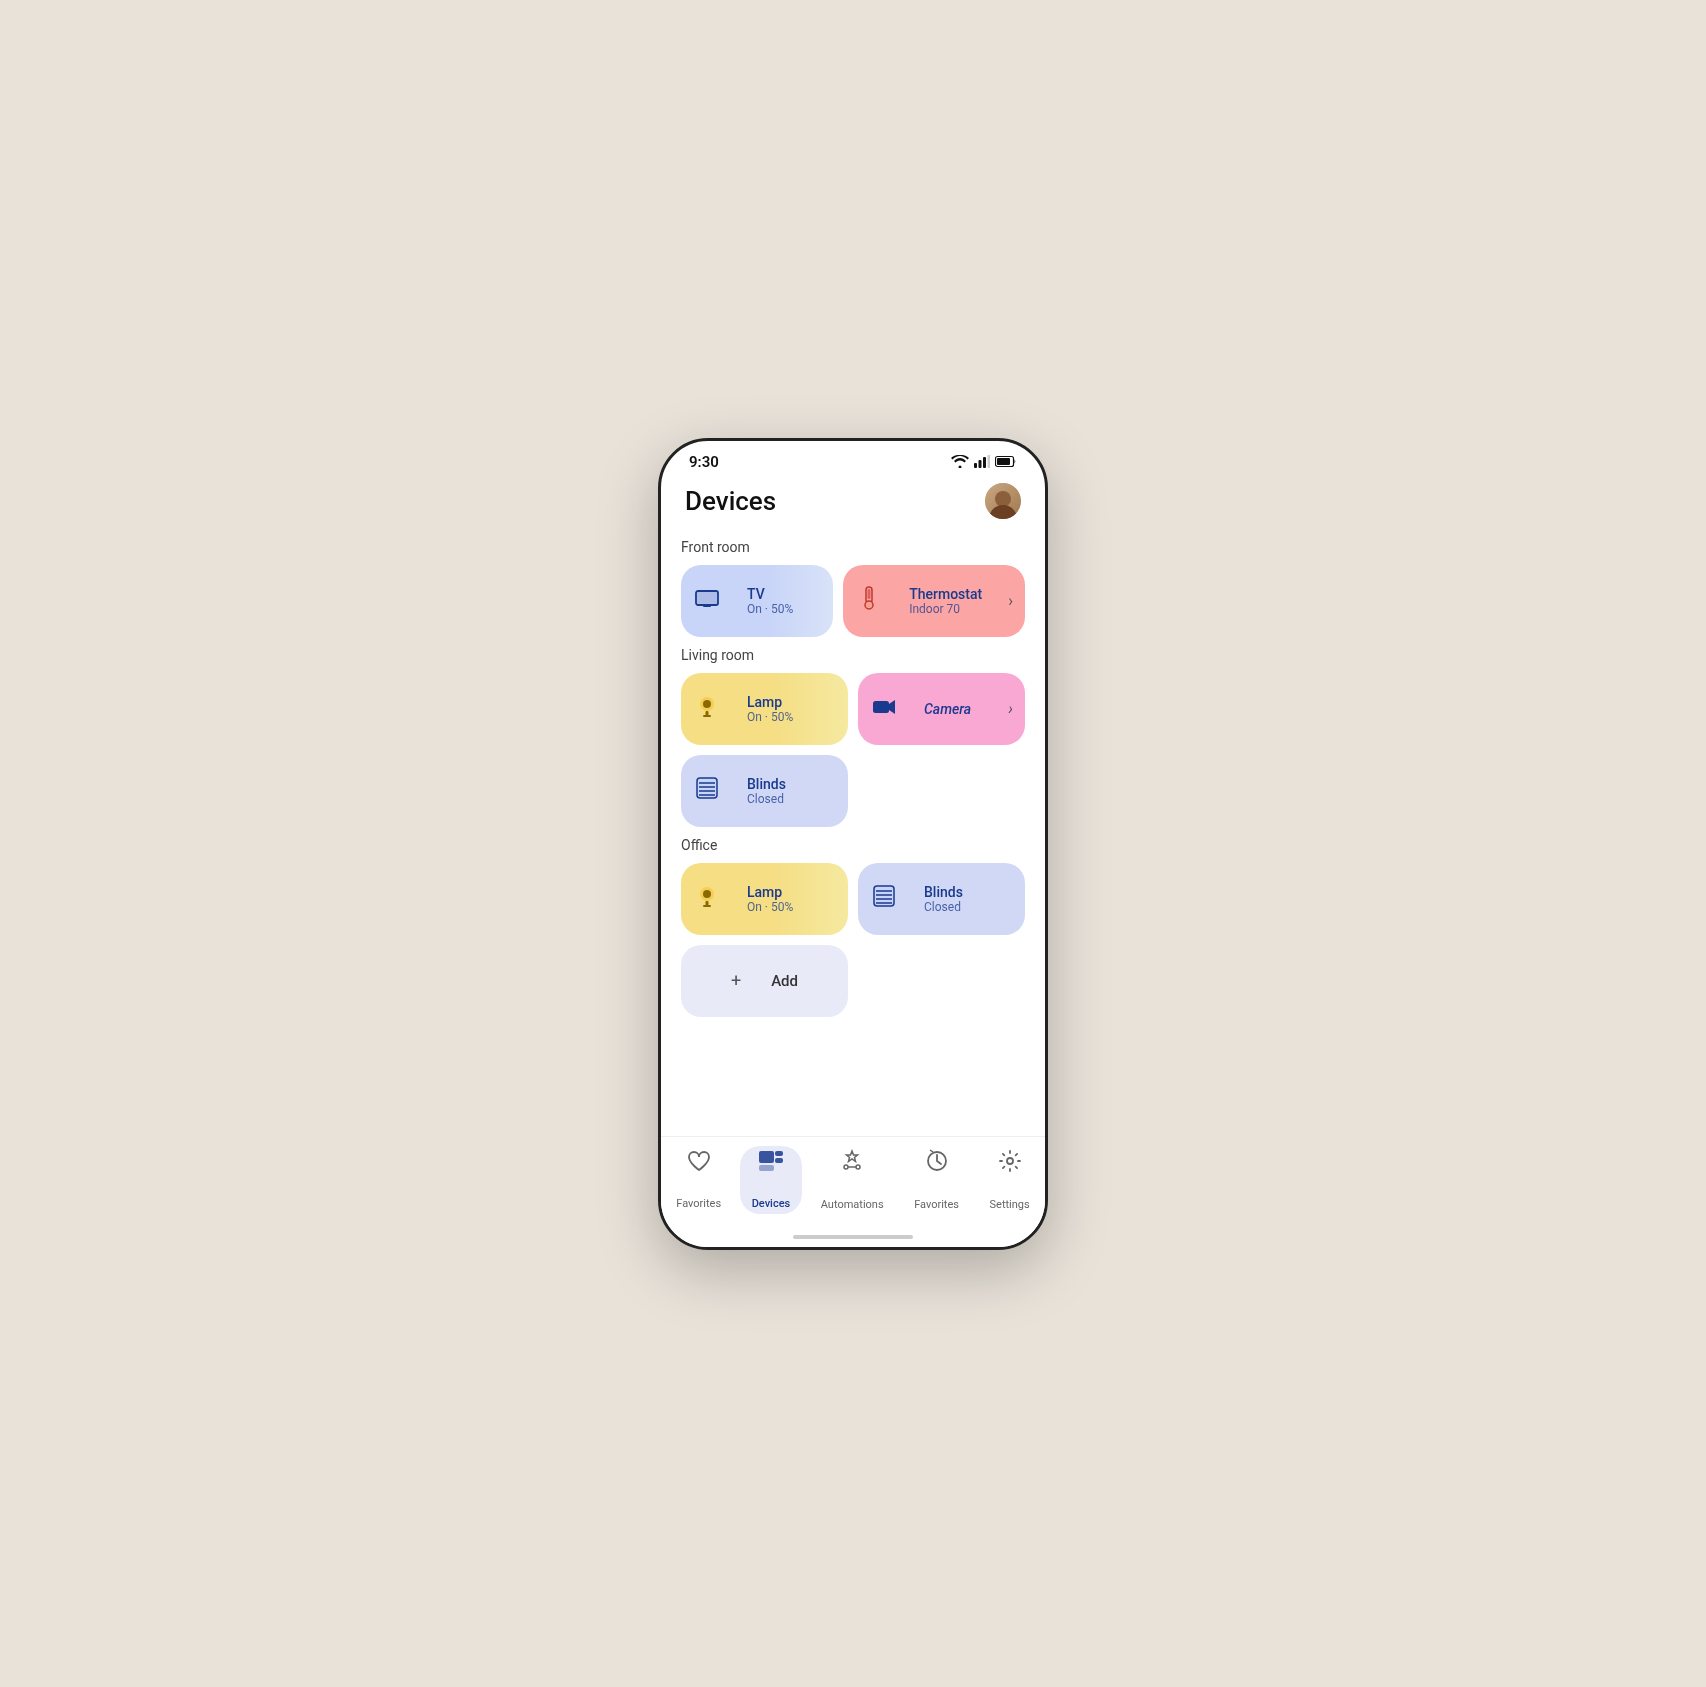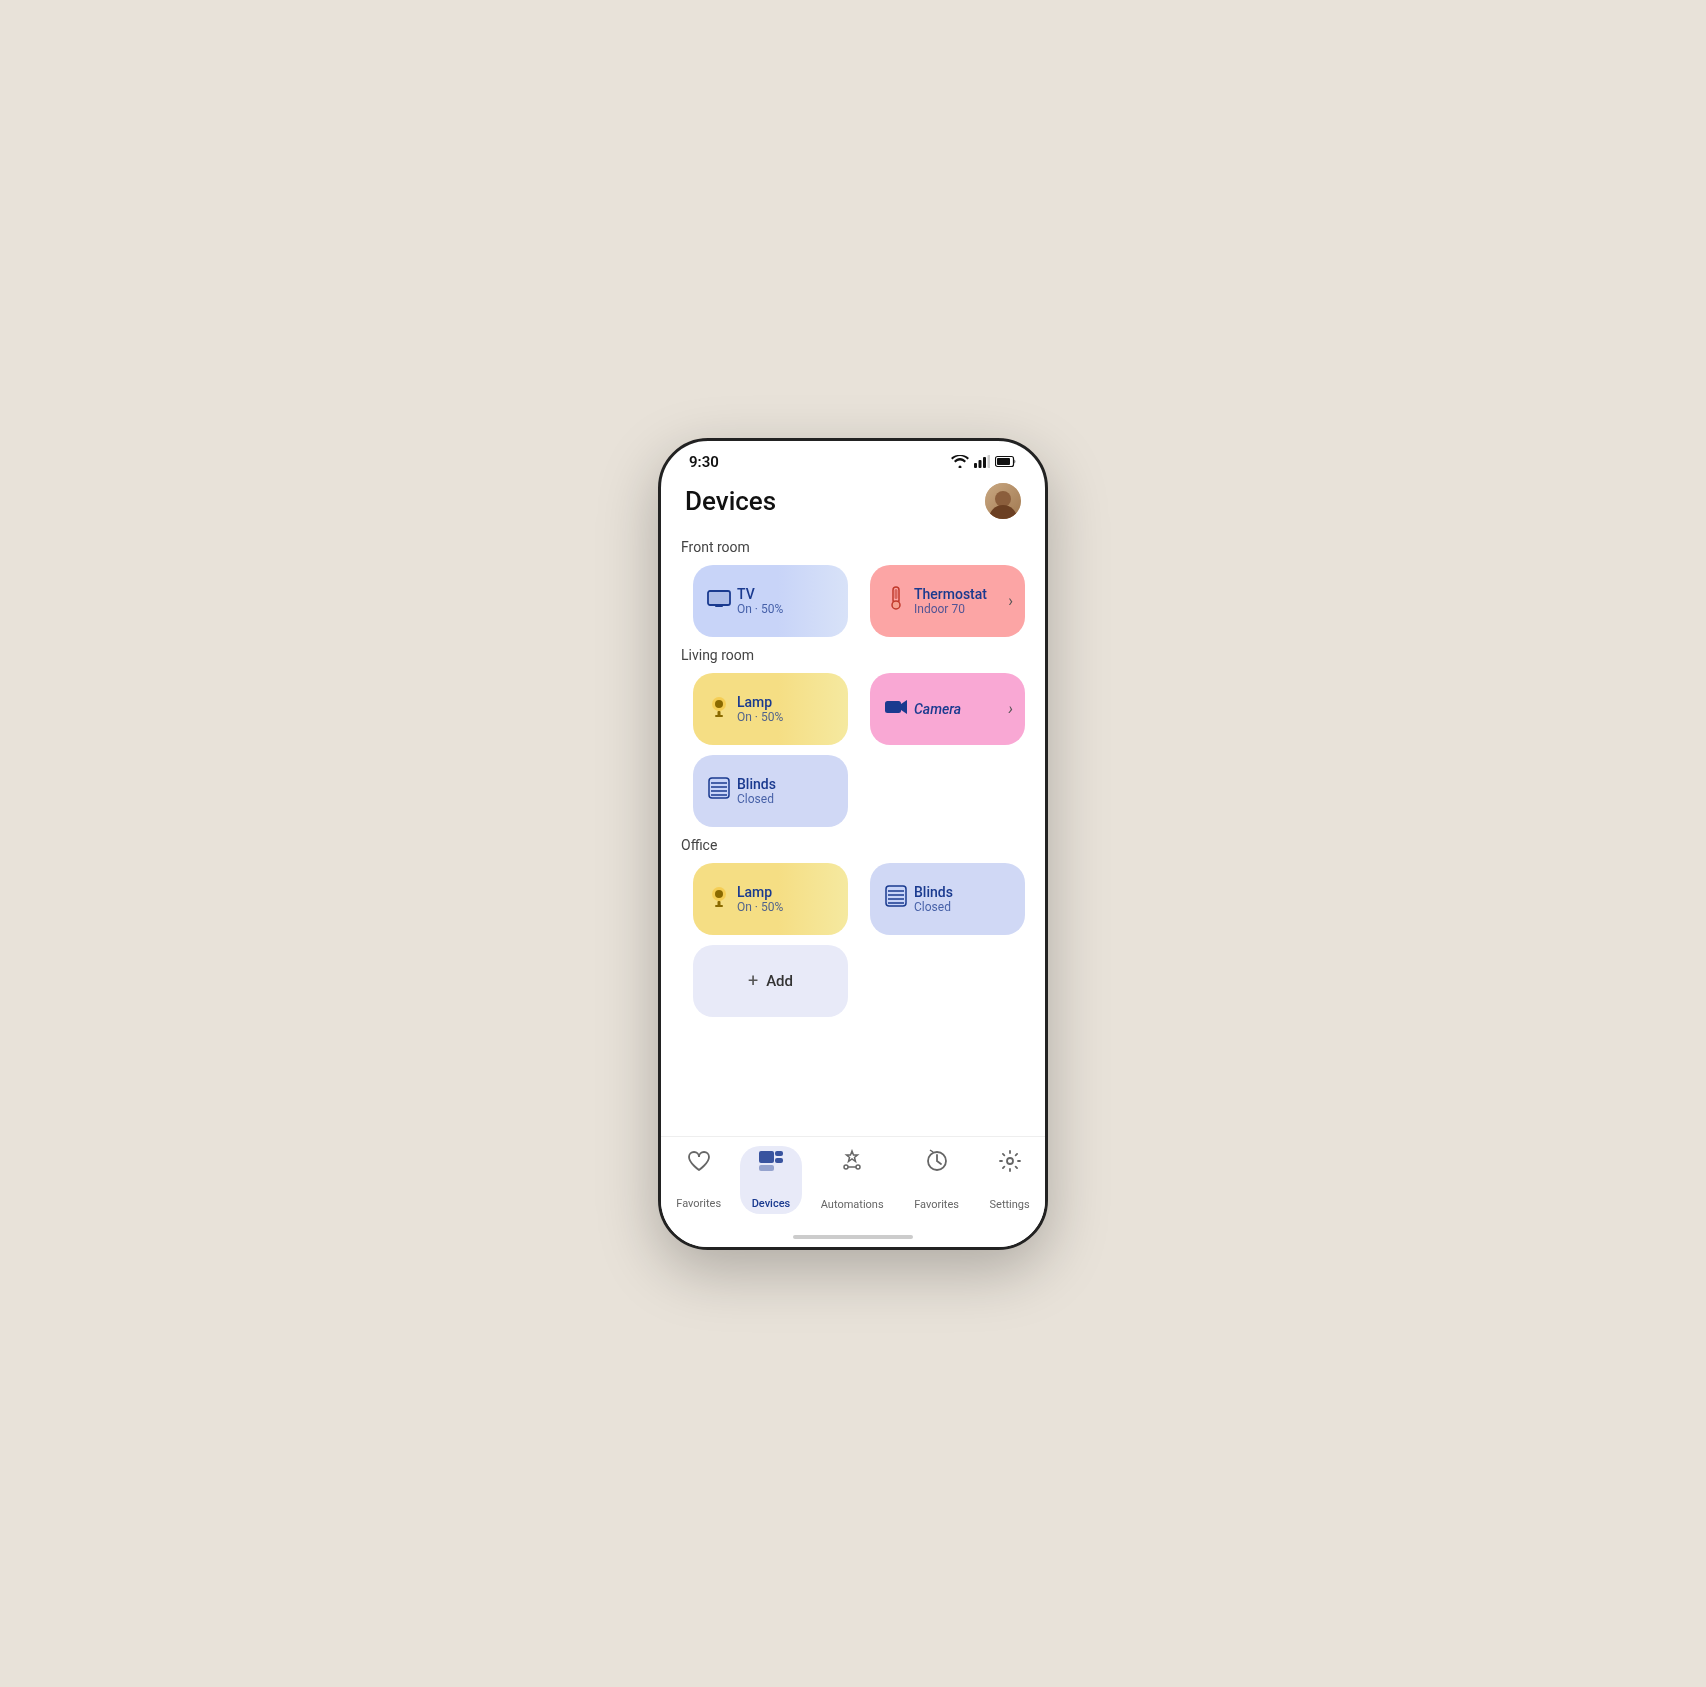--- a/index.html
+++ b/index.html
@@ -102,25 +102,24 @@
       display: grid;
       grid-template-columns: 1fr 1fr;
       gap: 10px;
       margin-bottom: 10px;
     }
     .device-card {
       border-radius: 20px;
       padding: 14px 12px;
       display: flex;
       align-items: center;
-      gap: 4px;
+      gap: 26px;
       cursor: pointer;
       position: relative;
       min-height: 72px;
-      margin-left: 12px;
     }
     .device-card.blue-light {
       background: #d0d8f5;
     }
     .device-card.blue-active {
       background: linear-gradient(to right, #c8d4f8 55%, #d8e2f8 100%);
     }
     .device-card.peach {
       background: #fca5a5;
     }

